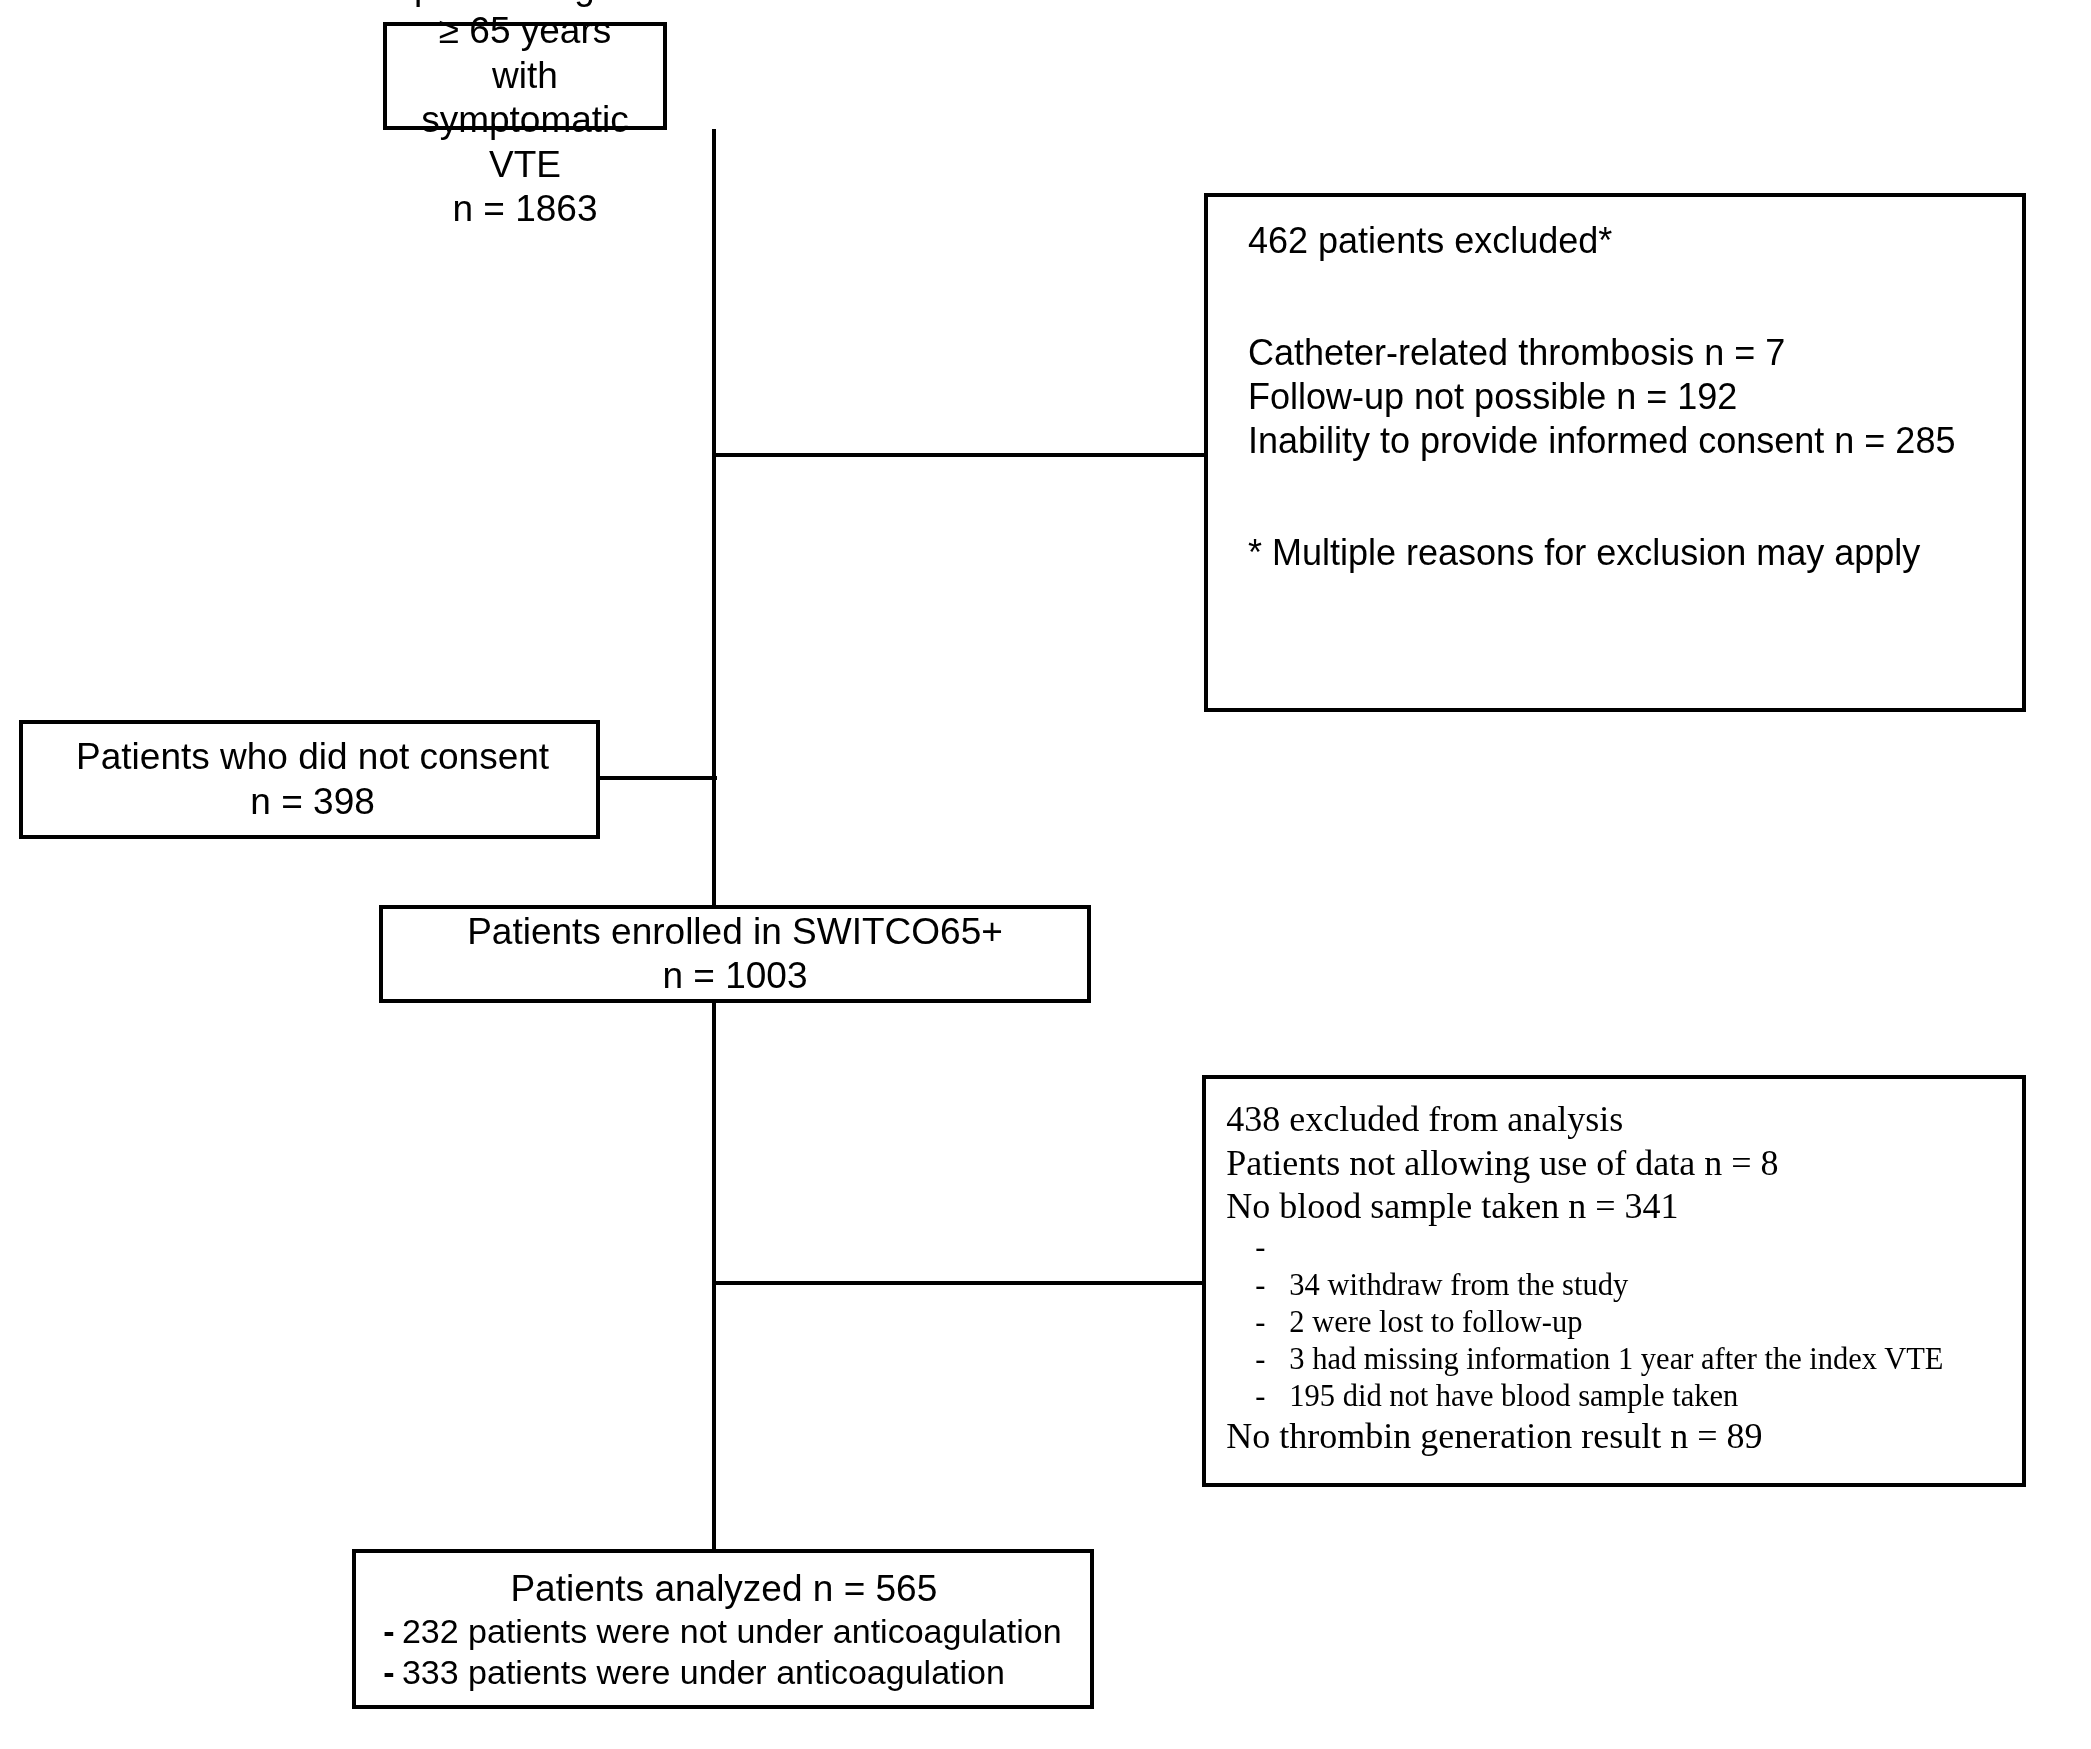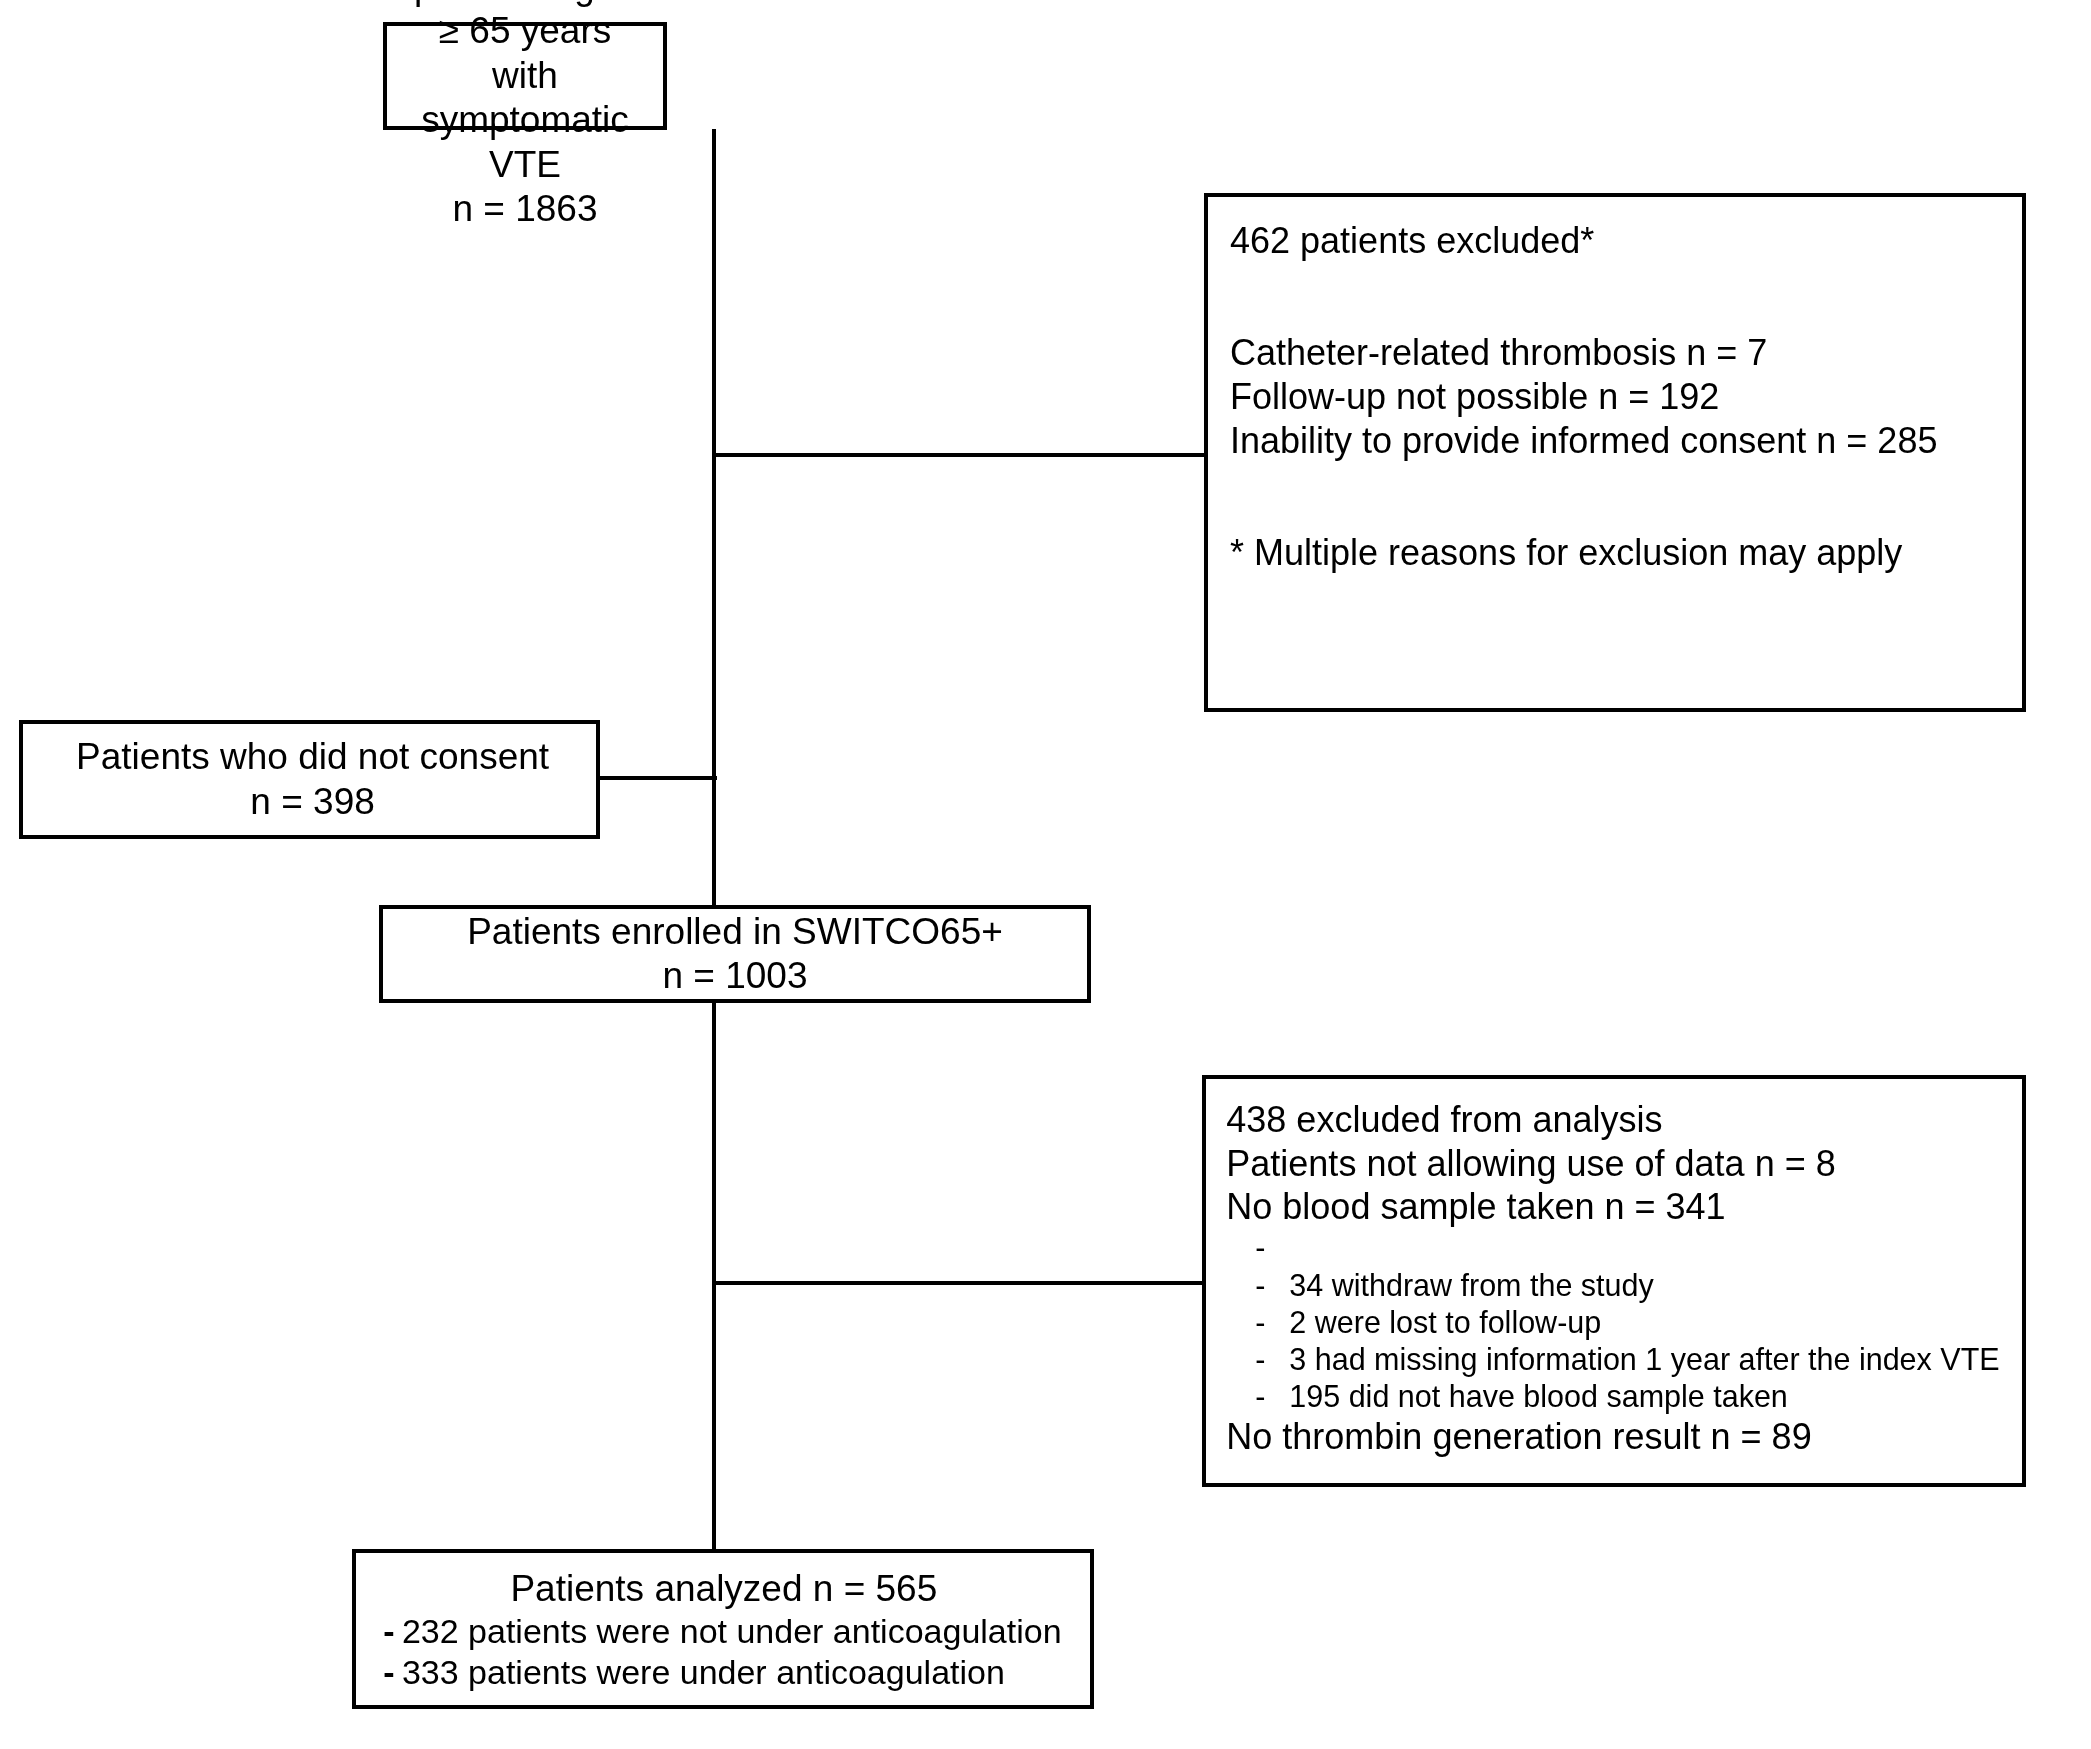--- a/index.html
+++ b/index.html
@@ -45,21 +45,21 @@
   
   .t-center { text-align: center; }
   .t-left   { text-align: left; }
 
   .fs-main   { font-size: 37px; line-height: 1.20; }
   .fs-excl   { font-size: 36px; line-height: 1.22; }
   .fs-sub    { font-size: 30.5px; line-height: 1.22; }
   .fs-final  { font-size: 37px; line-height: 1.20; }
   .fs-finalsub { font-size: 34px; line-height: 1.20; }
 
-  .pad-excl { padding: 22px 25.4px 22px 22px; }
+  .pad-excl { padding: 22px 25.4px 22px 22px; margin-left: 18px; }
   .pad-mid  { padding: 6.8px 15.3px; }
 
   .blank-line { height: 0.95em; }
 
   .sub-list { list-style: none; margin: 0; padding: 0; }
   .sub-item {
     display: flex;
     align-items: flex-start;
     margin-left: 29px;
   }
@@ -124,21 +124,21 @@
   </div>
 
   <div class="box" style="left:379px; top:905px; width:712px; height:98px;">
     <div class="box-inner pad-mid t-center fs-main">
       <div>Patients enrolled in SWITCO65+</div>
       <div>n = 1003</div>
     </div>
   </div>
 
   <div class="box" style="left:1202px; top:1075px; width:824px; height:412px;">
-    <div class="box-inner t-left" style="justify-content:flex-start; padding:18.6px 18.6px 15.3px 20.3px;">
+    <div class="box-inner t-left" style="justify-content:flex-start; padding:18.6px 18.6px 15.3px 20.3px;font-family:Liberation Serif, serif;">
       <div class="fs-excl">438 excluded from analysis</div>
       <div class="fs-excl">Patients not allowing use of data n = 8</div>
       <div class="fs-excl">No blood sample taken n = 341</div>
 
       <div class="sub-list fs-sub">
         <div class="sub-item">
           <span class="sub-dash">-</span>
         </div>
         <div class="sub-item">
           <span class="sub-dash">-</span>

